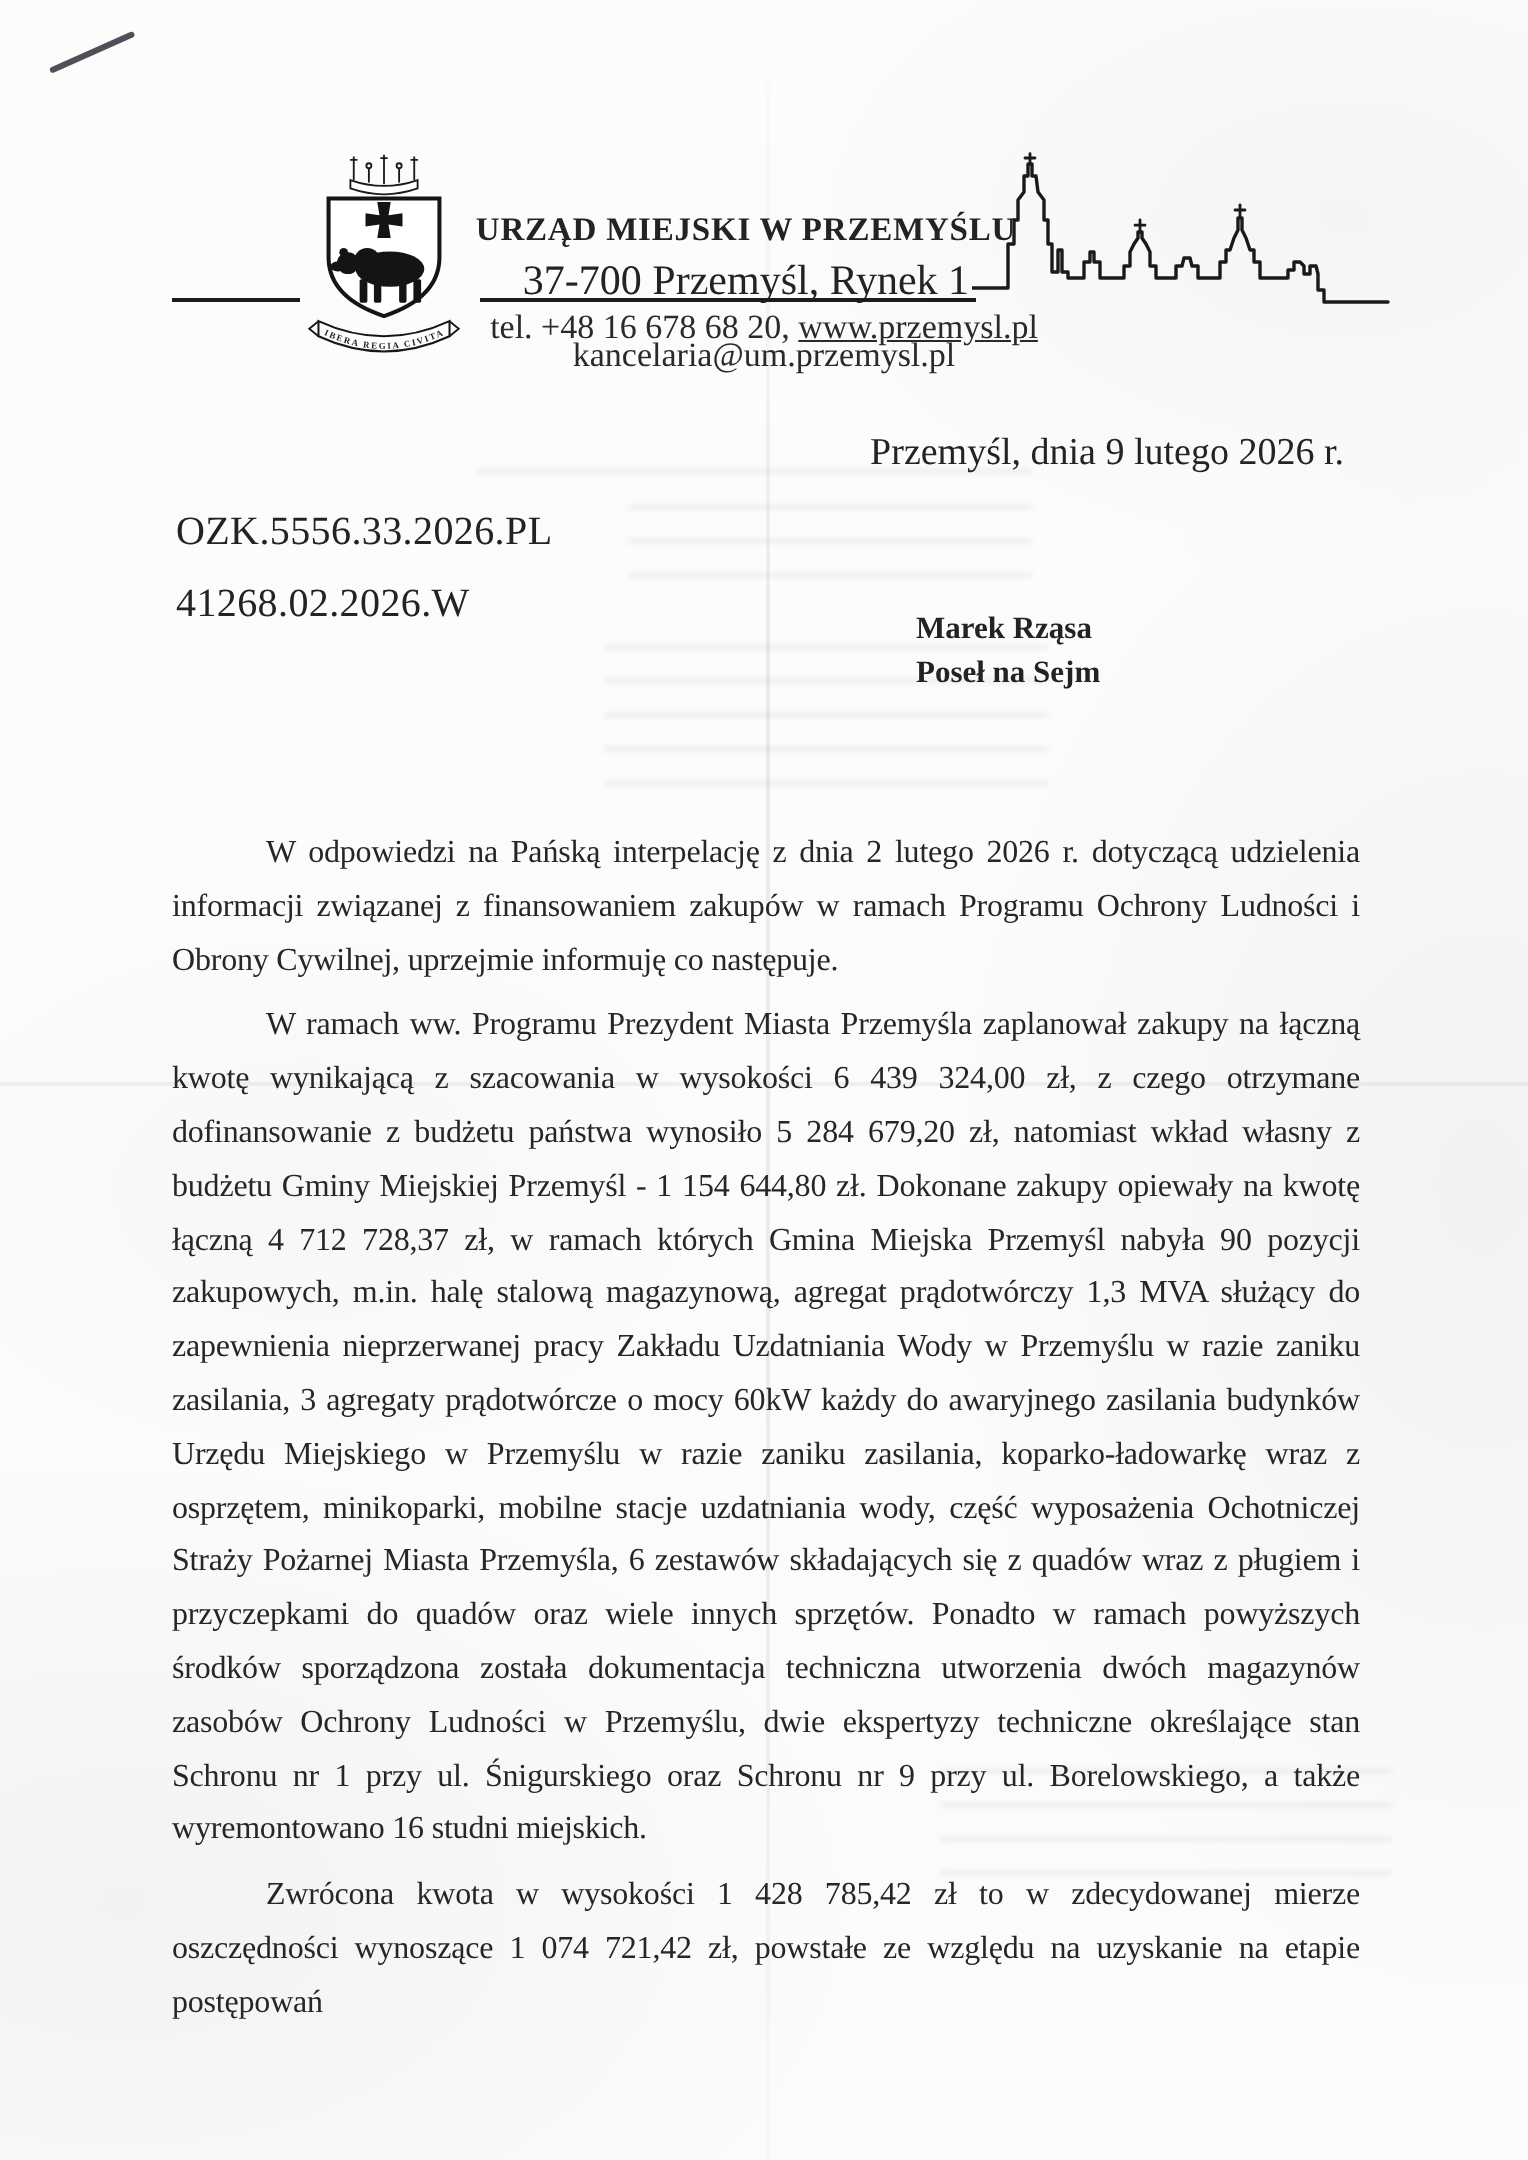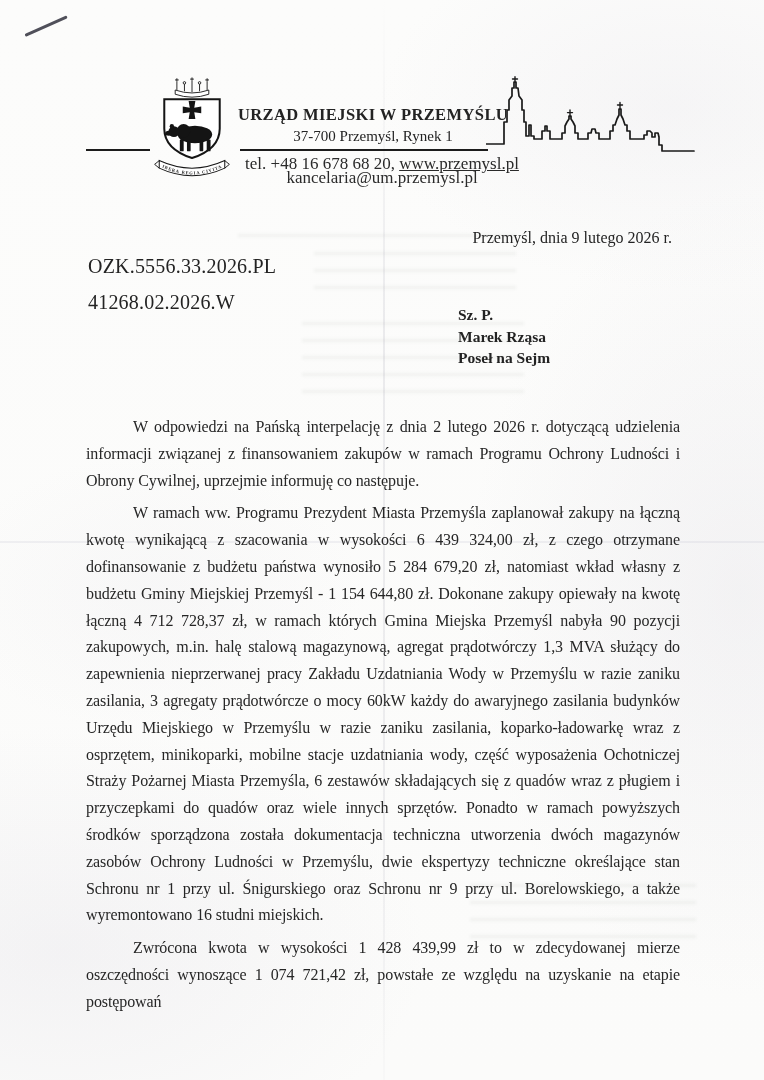--- a/index.html
+++ b/index.html
@@ -26,32 +26,32 @@
     background:repeating-linear-gradient(180deg, rgba(130,137,126,.17) 0 3px, transparent 3px 17px); }
   .bleed-a { left:238px; top:234px; width:278px; height:16px; }
   .bleed-b { left:302px; top:322px; width:222px; height:82px; }
   .bleed-c { left:470px; top:884px; width:226px; height:62px; }
   .bleed-d { left:314px; top:252px; width:202px; height:46px; }
 
   
   .crest { position:absolute; left:150px; top:73px; width:84px; height:113px; }
   .lh-center { position:absolute; left:228px; top:105px; width:290px; text-align:center; }
   .org-name { font-size:16.5px; font-weight:bold; letter-spacing:.4px; white-space:nowrap; }
-  .org-address { font-size:15px; margin-top:3px; }
+  .org-address { font-size:21px; margin-top:3px; }
   .rule { position:absolute; height:2px; background:#1c1c1c; }
   .rule-left { left:86px; top:149px; width:64px; }
   .rule-center { left:240px; top:149px; width:248px; }
   .skyline { position:absolute; left:486px; top:76px; width:210px; height:82px; }
   .contact { position:absolute; left:232px; top:157px; width:300px; text-align:center;
     font-size:17px; line-height:14px; color:#2a2a2a; }
   .contact .link { text-decoration:underline; }
 
   
-  .date-line { position:absolute; left:86px; top:229px; width:594px; text-align:right;
-    padding-right:8px; font-size:16px; }
+  .date-line { position:absolute; left:86px; top:216px; width:594px; text-align:right;
+    padding-right:8px; font-size:19px; }
   .ref { position:absolute; left:88px; font-size:20px; letter-spacing:.2px; }
   .ref-1 { top:255px; }
   .ref-2 { top:291px; }
   .addressee { position:absolute; left:458px; top:304px; font-weight:bold;
     font-size:15.5px; line-height:21.5px; }
 
   
   .body-text { position:absolute; left:86px; top:414px; width:594px;
     font-size:16px; line-height:26.8px; text-align:justify; letter-spacing:-.1px;
     color:#262626; }
@@ -119,24 +119,23 @@
   <div class="contact">
     <div><span>tel. +48 16 678 68 20, </span><span class="link">www.przemysl.pl</span></div>
     <div>kancelaria@um.przemysl.pl</div>
   </div>
 
   <div class="date-line">Przemyśl, dnia 9 lutego 2026 r.</div>
   <div class="ref ref-1">OZK.5556.33.2026.PL</div>
   <div class="ref ref-2">41268.02.2026.W</div>
 
   <div class="addressee">
-    <div>Sz. P.</div>
     <div>Marek Rząsa</div>
     <div>Poseł na Sejm</div>
   </div>
 
   <main class="body-text">
     <p>W odpowiedzi na Pańską interpelację z dnia 2 lutego 2026 r. dotyczącą udzielenia informacji związanej z finansowaniem zakupów w ramach Programu Ochrony Ludności i Obrony Cywilnej, uprzejmie informuję co następuje.</p>
     <p>W ramach ww. Programu Prezydent Miasta Przemyśla zaplanował zakupy na łączną kwotę wynikającą z szacowania w wysokości 6 439 324,00 zł, z czego otrzymane dofinansowanie z budżetu państwa wynosiło 5 284 679,20 zł, natomiast wkład własny z budżetu Gminy Miejskiej Przemyśl - 1 154 644,80 zł. Dokonane zakupy opiewały na kwotę łączną 4 712 728,37 zł, w ramach których Gmina Miejska Przemyśl nabyła 90 pozycji zakupowych, m.in. halę stalową magazynową, agregat prądotwórczy 1,3 MVA służący do zapewnienia nieprzerwanej pracy Zakładu Uzdatniania Wody w Przemyślu w razie zaniku zasilania, 3 agregaty prądotwórcze o mocy 60kW każdy do awaryjnego zasilania budynków Urzędu Miejskiego w Przemyślu w razie zaniku zasilania, koparko-ładowarkę wraz z osprzętem, minikoparki, mobilne stacje uzdatniania wody, część wyposażenia Ochotniczej Straży Pożarnej Miasta Przemyśla, 6 zestawów składających się z quadów wraz z pługiem i przyczepkami do quadów oraz wiele innych sprzętów. Ponadto w ramach powyższych środków sporządzona została dokumentacja techniczna utworzenia dwóch magazynów zasobów Ochrony Ludności w Przemyślu, dwie ekspertyzy techniczne określające stan Schronu nr 1 przy ul. Śnigurskiego oraz Schronu nr 9 przy ul. Borelowskiego, a także wyremontowano 16 studni miejskich.</p>
-    <p class="p-stretch">Zwrócona kwota w wysokości 1 428 439,99 zł to w zdecydowanej mierze oszczędności wynoszące 1 074 721,42 zł, powstałe ze względu na uzyskanie na etapie postępowań</p>
+    <p class="p-stretch">Zwrócona kwota w wysokości 1 428 785,42 zł to w zdecydowanej mierze oszczędności wynoszące 1 074 721,42 zł, powstałe ze względu na uzyskanie na etapie postępowań</p>
   </main>
 
 </div>
 
 </body></html>

